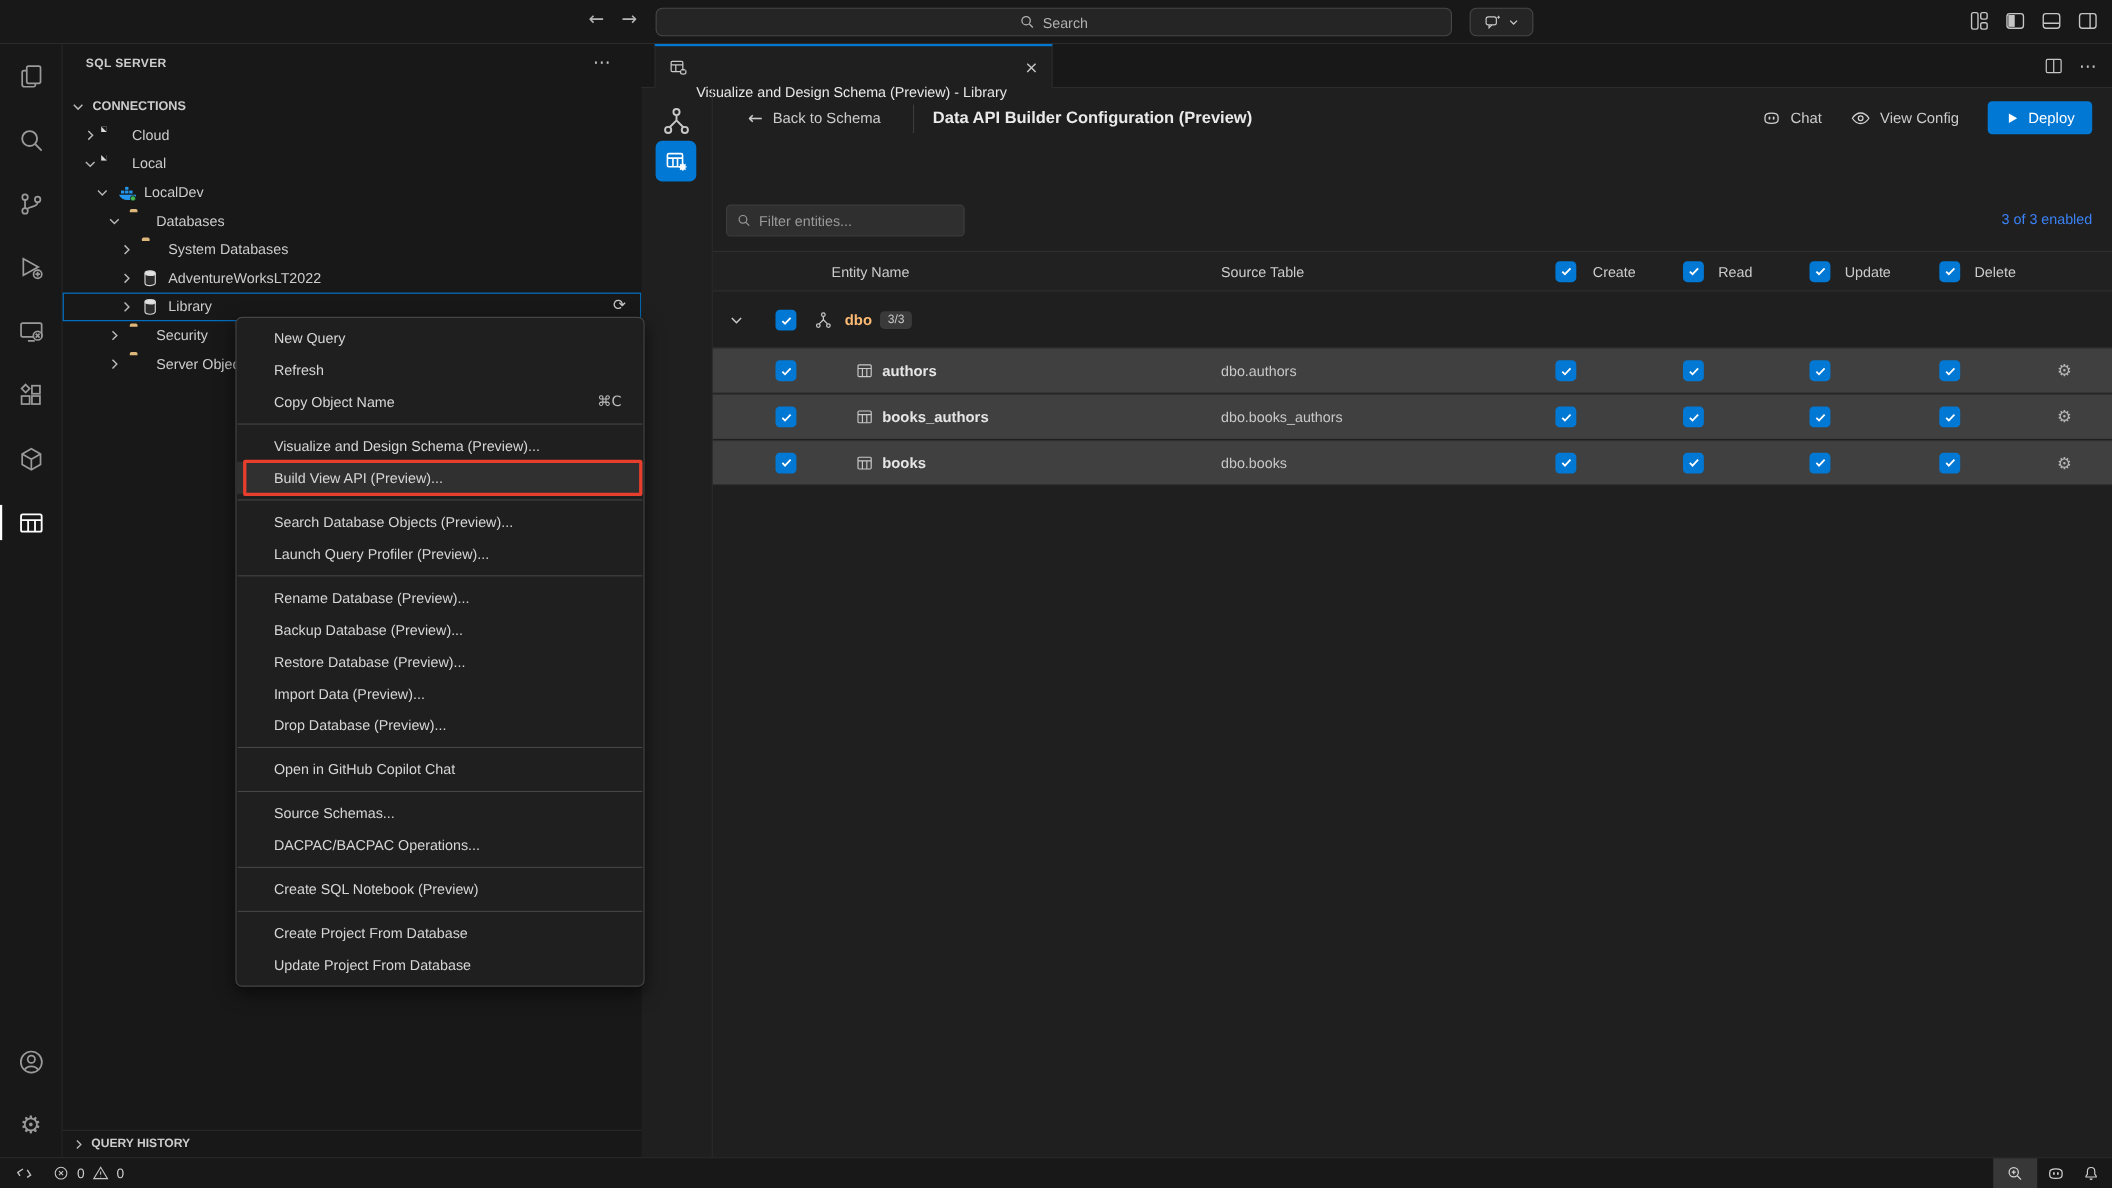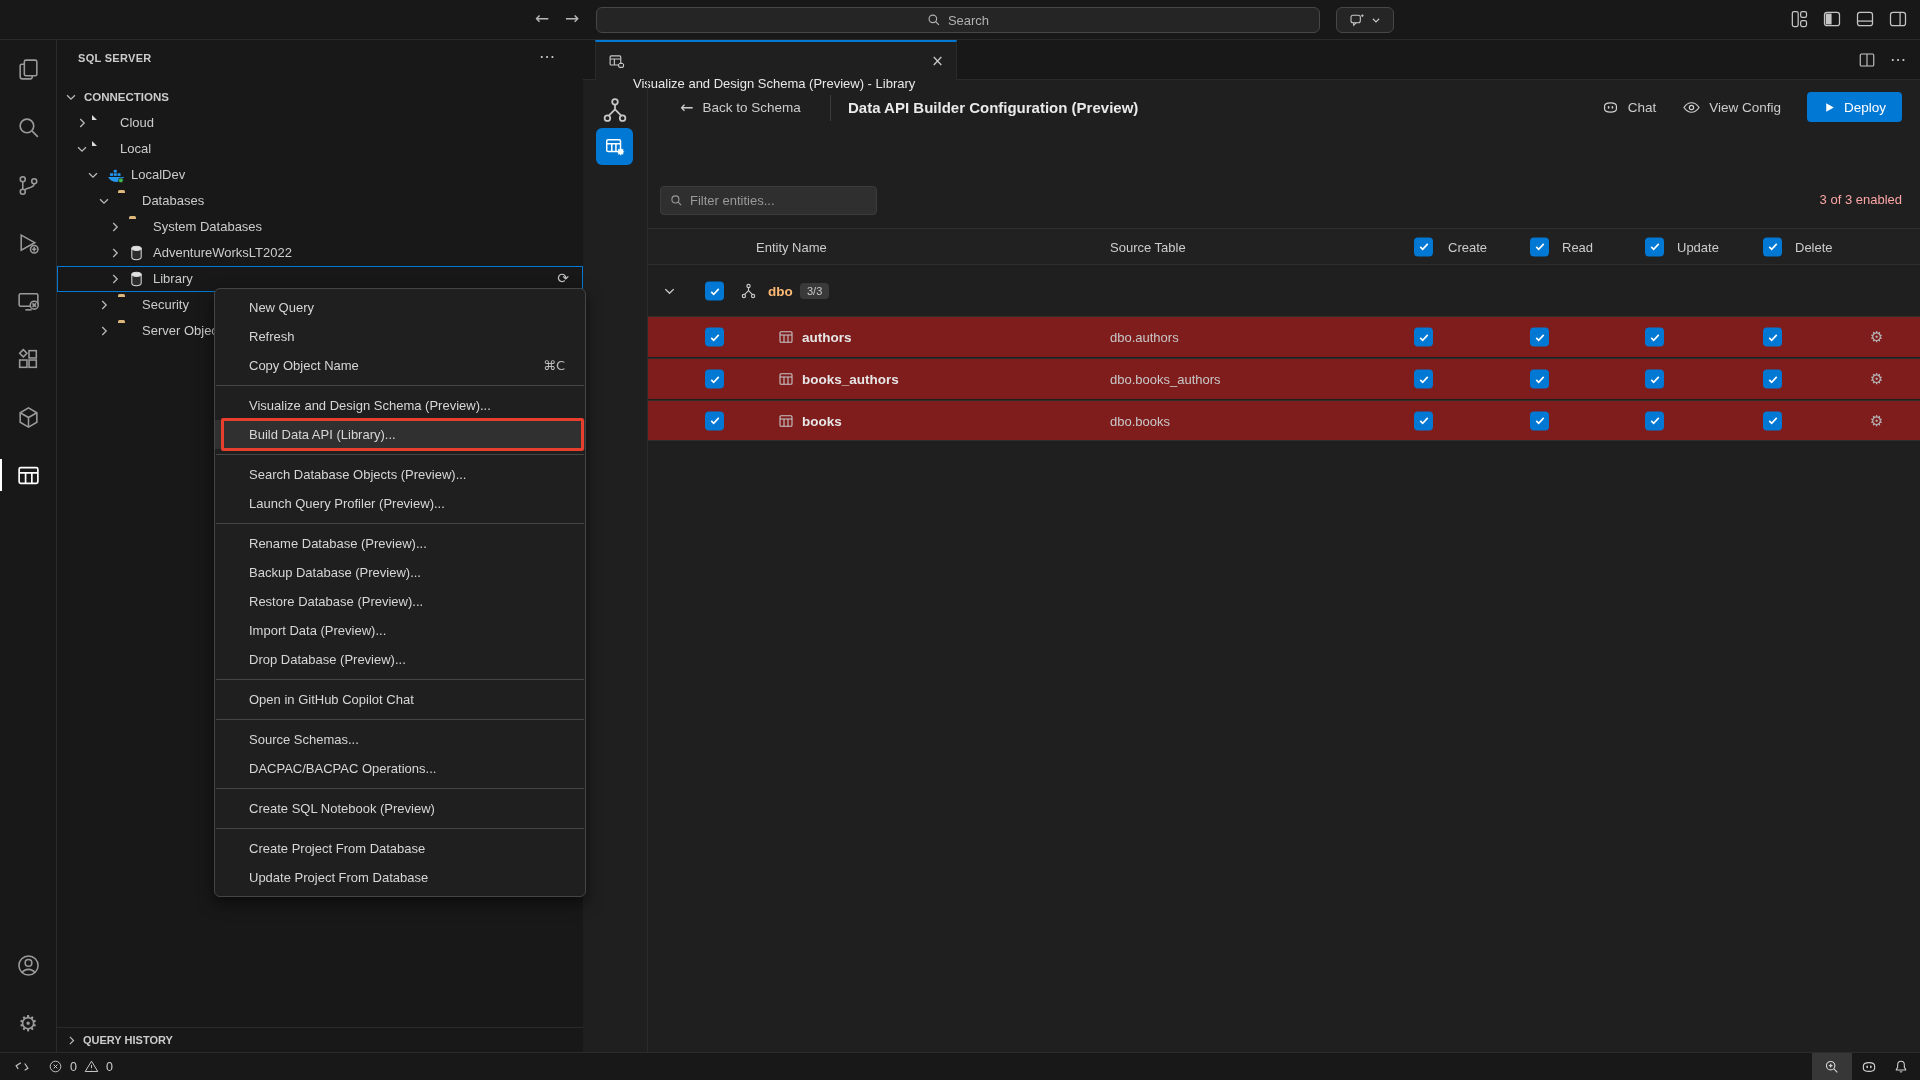--- a/index.html
+++ b/index.html
@@ -79,29 +79,29 @@
   .cb.off { border:1.5px solid #c9c9c9; background:transparent; }
 
   .api-row { position:absolute; left:0; top:64px; height:28px; width:100%; }
   .api-row > * { position:absolute; top:0; }
   .api-label { font-size:13.5px; color:#d9d9d9; line-height:20px; }
   .api-sep { width:1px; height:24px; background:#3c3c3c; top:-2px; }
 
   .filter-box { position:absolute; left:12px; top:106px; width:217px; height:29px; background:#2f2f2f; border:1px solid #3c3c3c; border-radius:4px; display:flex; align-items:center; gap:7px; padding:0 9px; }
   .filter-box input { flex:1; background:transparent; border:none; outline:none; color:#d4d4d4; font-size:13px; font-family:inherit; }
   .filter-box input::placeholder { color:#9a9a9a; }
-  .enabled-summary { position:absolute; right:18px; top:112px; font-size:13px; color:#fca5a5; }
+  .enabled-summary { position:absolute; right:18px; top:112px; font-size:13px; color:#3b82f6; }
 
   .grid-head { position:absolute; left:0; top:148px; width:100%; height:37px; background:#212121; border-top:1px solid #2f2f2f; border-bottom:1px solid #2f2f2f; }
   .grid-head > * , .group-row > *, .entity-row > * { position:absolute; top:50%; transform:translateY(-50%); }
   .col-label { font-size:13px; color:#cccccc; }
   .group-row { position:absolute; left:0; top:186px; width:100%; height:50px; }
   .group-name { font-size:13.5px; font-weight:bold; color:#fdba74; }
   .badge { background:#3a3a3a; border-radius:4px; padding:2px 7px; font-size:11px; color:#c8c8c8; }
-  .entity-row { position:absolute; left:0; width:100%; height:41px; background:#7f1d1d; border-top:1px solid #2f2f2f; }
+  .entity-row { position:absolute; left:0; width:100%; height:41px; background:#404040; border-top:1px solid #2f2f2f; }
   .entity-row:last-of-type { border-bottom:1px solid #2f2f2f; }
   .entity-name { font-size:13.5px; font-weight:bold; color:#e6e6e6; }
   .source-name { font-size:13px; color:#c8c8c8; }
   .row-gear { font-size:15px; color:#b5b5b5; }
 
   
   .statusbar { position:absolute; left:0; top:1052px; width:1920px; height:28px; background:#181818; border-top:1px solid #2b2b2b; display:flex; align-items:center; font-size:12.5px; color:#cccccc; }
   .sb-left { display:flex; align-items:center; gap:7px; margin-left:14px; }
   .sb-right { margin-left:auto; display:flex; align-items:center; height:100%; }
   .zoom-tile { width:40px; height:100%; background:#373737; display:flex; align-items:center; justify-content:center; }
@@ -603,21 +603,21 @@
       </div>
     <div class="mi">
         <span>Copy Object Name</span>
         <span class="shortcut glyph">⌘C</span>
       </div>
     <div class="msep"></div>
     <div class="mi">
         <span>Visualize and Design Schema (Preview)...</span>
       </div>
     <div class="mi highlight">
-        <span>Build Data API (Library)...</span>
+        <span>Build View API (Preview)...</span>
         <span class="red-box"></span>
       </div>
     <div class="msep"></div>
     <div class="mi">
         <span>Search Database Objects (Preview)...</span>
       </div>
     <div class="mi">
         <span>Launch Query Profiler (Preview)...</span>
       </div>
     <div class="msep"></div>

